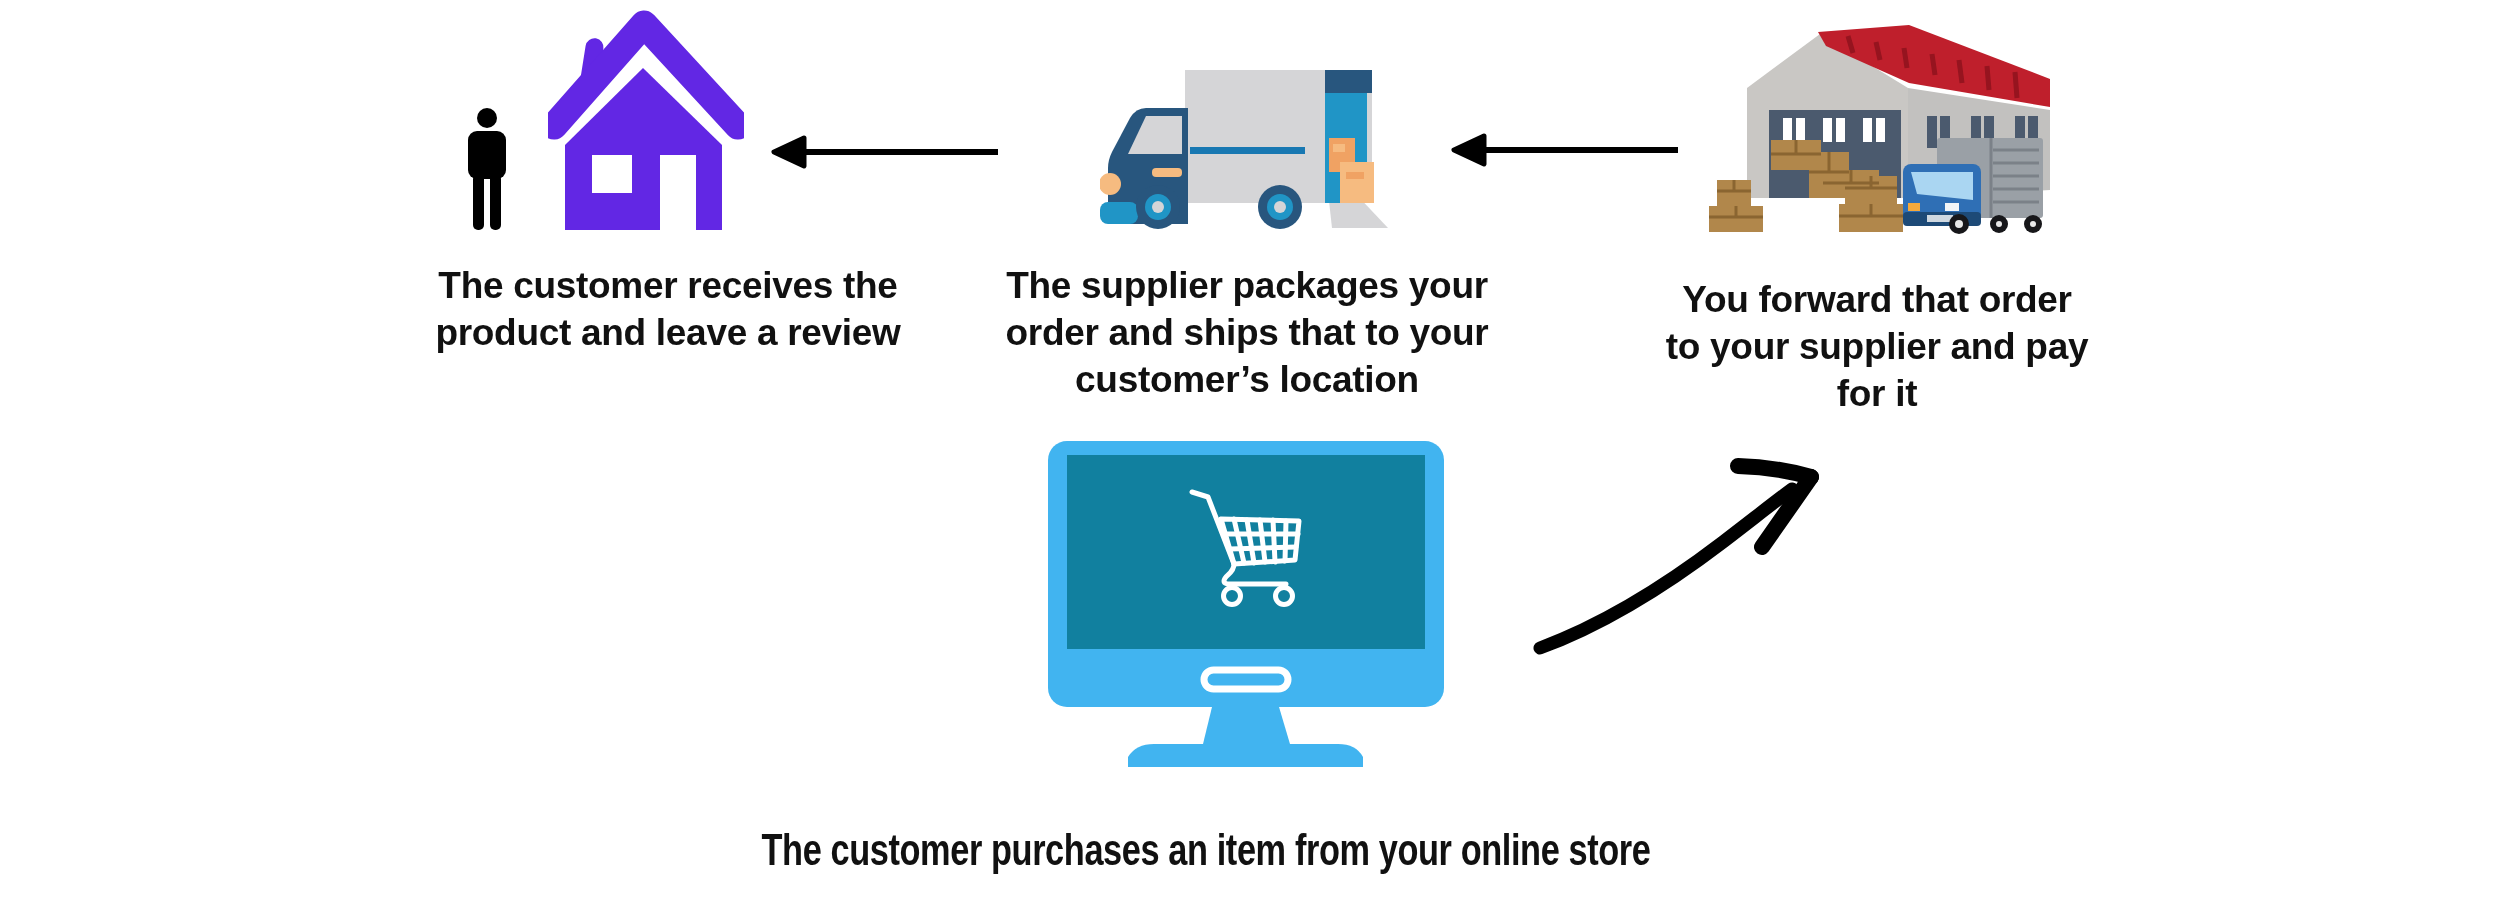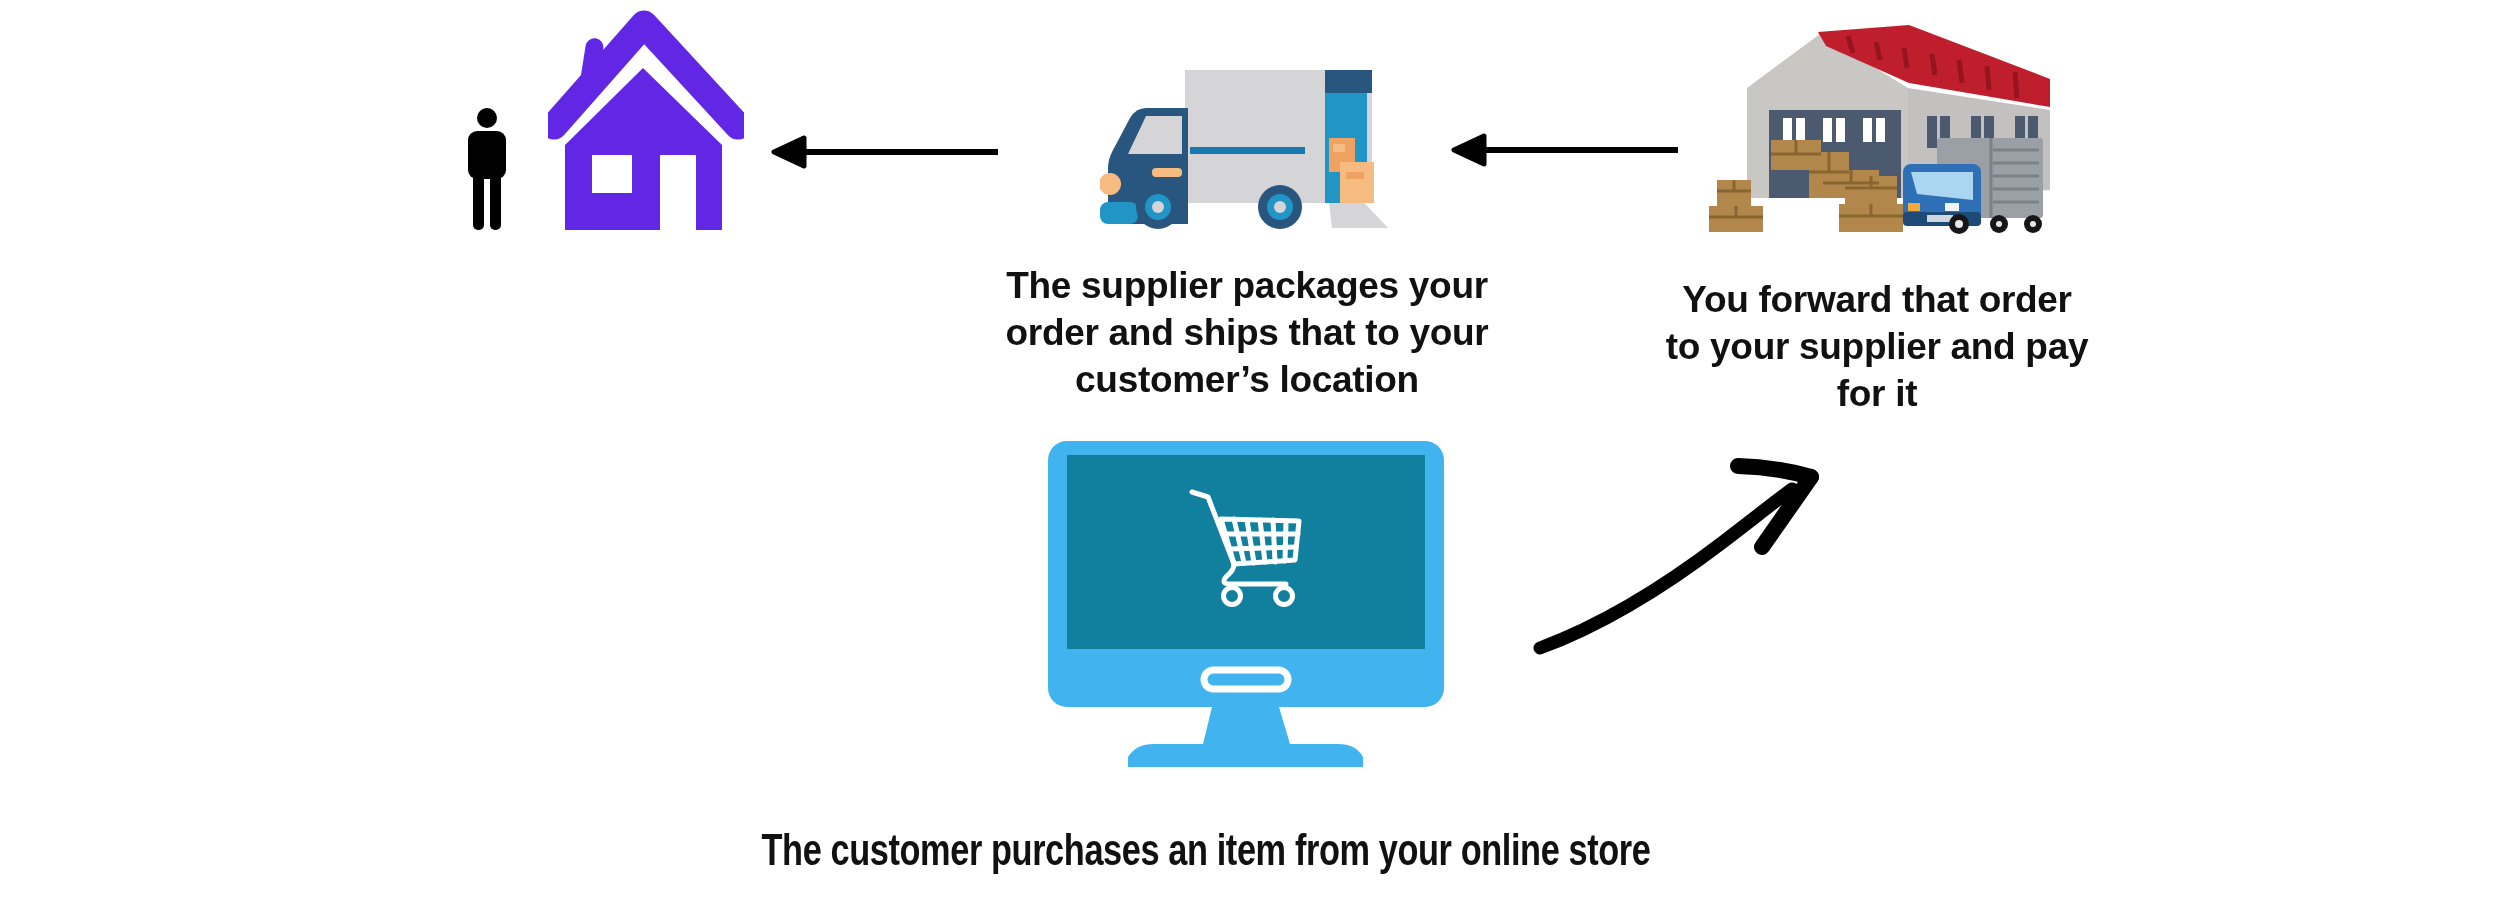--- a/index.html
+++ b/index.html
@@ -176,20 +176,22 @@
       <rect x="222" y="193" width="26" height="7" fill="#cfd8e0"></rect>
       <circle cx="254" cy="202" r="10" style="fill:var(--tire_black,#17171a)"></circle>
         <circle cx="254" cy="202" r="4" fill="#e8e8e8"></circle>
       <circle cx="294" cy="202" r="9" style="fill:var(--tire_black,#17171a)"></circle>
         <circle cx="294" cy="202" r="3" fill="#e8e8e8"></circle>
       <circle cx="328" cy="202" r="9" style="fill:var(--tire_black,#17171a)"></circle>
         <circle cx="328" cy="202" r="3" fill="#e8e8e8"></circle>
     </g>
   </svg>
 
+  <div class="caption" style="left:388px;top:262px;width:560px">The customer receives the
+product and leave a review</div>
   <div class="caption" style="left:967px;top:262px;width:560px">The supplier packages your
 order and ships that to your
 customer’s location</div>
   <div class="caption" style="left:1597px;top:276px;width:560px">You forward that order
 to your supplier and pay
 for it</div>
 
   <svg class="abs" style="left:1048px;top:441px" width="396" height="330" viewBox="0 0 396 330">
     <rect x="0" y="0" width="396" height="266" rx="19" style="fill:var(--monitor_frame,#41b4f0)"></rect>
     <rect x="19" y="14" width="358" height="194" style="fill:var(--monitor_screen,#11809f)"></rect>

